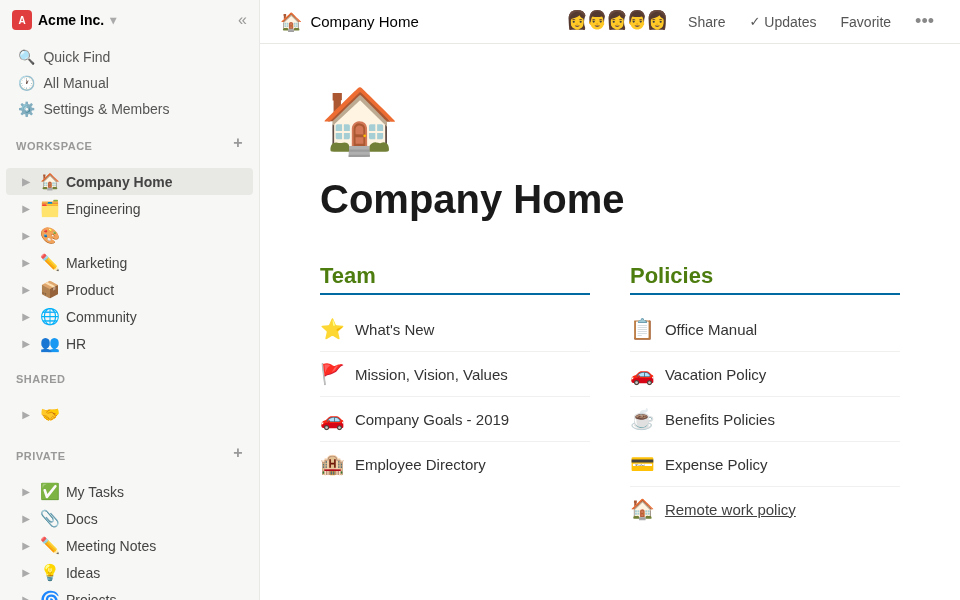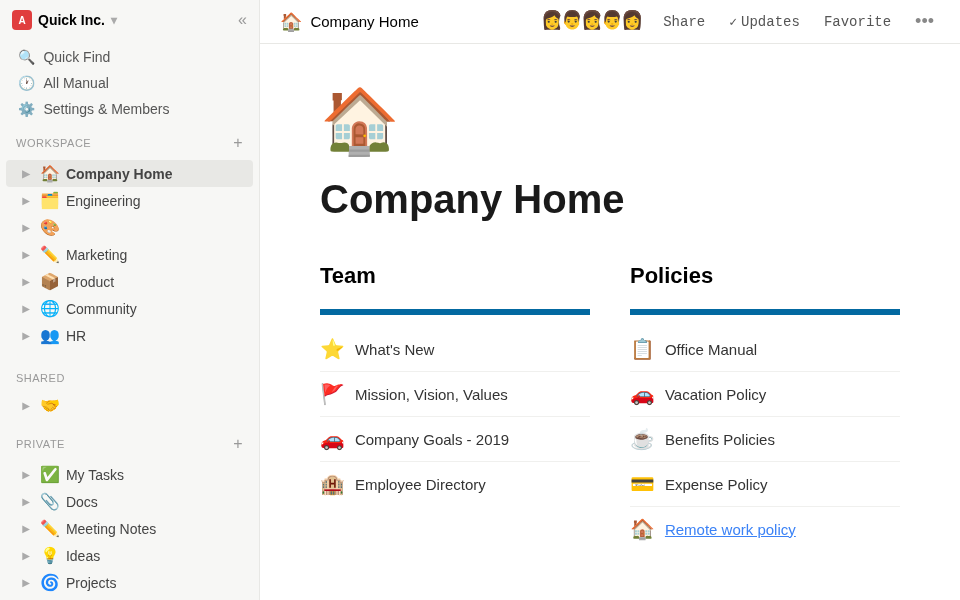--- a/index.html
+++ b/index.html
@@ -7,64 +7,64 @@
 
     
     .sidebar { width: 260px; min-width: 260px; background: #f7f7f5; border-right: 1px solid #e8e8e5; display: flex; flex-direction: column; height: 600px; overflow-y: auto; font-size: 14px; }
     .sidebar-header { display: flex; align-items: center; justify-content: space-between; padding: 10px 12px; }
     .workspace-title { display: flex; align-items: center; gap: 6px; font-weight: 600; font-size: 14px; }
     .workspace-icon { width: 20px; height: 20px; background: #e03e3e; border-radius: 4px; display: flex; align-items: center; justify-content: center; color: white; font-size: 10px; font-weight: bold; }
     .sidebar-collapse { color: #999; cursor: pointer; font-size: 16px; }
     .sidebar-nav { padding: 4px 0; }
     .sidebar-nav-item { display: flex; align-items: center; gap: 8px; padding: 5px 12px; color: #555; cursor: pointer; border-radius: 4px; margin: 0 6px; }
     .sidebar-nav-item .icon { font-size: 14px; color: #999; }
-    .section-header { display: flex; align-items: center; justify-content: space-between; padding: 8px 16px 8px; color: #999; font-size: 11px; font-weight: 400; letter-spacing: 0.5px; text-transform: uppercase; }
+    .section-header { display: flex; align-items: flex-end; justify-content: space-between; padding: 8px 16px 16px; color: #999; font-size: 11px; font-weight: 700; letter-spacing: 0.5px; text-transform: uppercase; }
     .section-add { cursor: pointer; font-size: 16px; color: #999; }
     .tree-item { display: flex; align-items: center; gap: 6px; padding: 4px 8px 4px 12px; cursor: pointer; border-radius: 4px; margin: 0 6px; color: #444; font-size: 14px; }
     .tree-item.active { background: #e8e8e5; font-weight: 600; }
     .tree-arrow { width: 16px; height: 16px; display: flex; align-items: center; justify-content: center; color: #aaa; font-size: 10px; flex-shrink: 0; }
     .tree-emoji { font-size: 16px; flex-shrink: 0; }
     .tree-label { flex: 1; }
 
     
     .main { flex: 1; display: flex; flex-direction: column; overflow: hidden; }
     .topbar { display: flex; align-items: center; justify-content: space-between; padding: 0 20px; height: 44px; border-bottom: 1px solid #e8e8e5; flex-shrink: 0; }
     .topbar-left { display: flex; align-items: center; gap: 8px; font-weight: 500; font-size: 15px; }
     .topbar-emoji { font-size: 18px; }
     .topbar-right { display: flex; align-items: center; gap: 12px; font-size: 14px; color: #555; }
     .avatars { display: flex; align-items: center; }
     .avatar { width: 26px; height: 26px; border-radius: 50%; border: 2px solid #fff; margin-left: -6px; font-size: 18px; line-height: 1; }
     .avatar:first-child { margin-left: 0; }
-    .topbar-btn { display: flex; align-items: flex-start; gap: 4px; cursor: pointer; color: #555; padding: 3px 6px; border-radius: 4px; font-family: Liberation Mono, monospace; }
+    .topbar-btn { display: flex; align-items: flex-start; gap: 4px; cursor: pointer; color: #555; padding: 3px 6px; border-radius: 4px; }
     .check-icon { color: #555; font-size: 13px; }
     .more-btn { cursor: pointer; font-size: 18px; color: #888; padding: 2px 6px; }
 
     
     .page-content { flex: 1; overflow-y: auto; padding: 40px 60px; }
     .page-icon { font-size: 64px; margin-bottom: 16px; }
     .page-title { font-size: 40px; font-weight: 700; color: #1a1a1a; margin-bottom: 40px; line-height: 1.2; }
 
     .sections-grid { display: grid; grid-template-columns: 1fr 1fr; gap: 40px; }
     .section-block { }
-    .section-title { font-size: 22px; font-weight: 700; color: #000000; margin-bottom: 12px; padding-bottom: 20px; border-bottom: 6px solid #0369a1; }
+    .section-title { font-size: 22px; font-weight: 700; color: #4d7c0f; margin-bottom: 12px; padding-bottom: 4px; border-bottom: 2px solid #0369a1; }
     .section-list { list-style: none; }
     .section-list-item { display: flex; align-items: center; gap: 10px; padding: 10px 0; font-size: 15px; color: #1a1a1a; border-bottom: 1px solid #f0f0ee; cursor: pointer; }
     .section-list-item:last-child { border-bottom: none; }
     .item-emoji { font-size: 20px; flex-shrink: 0; }
     .item-label { color: #333; text-align: center; }
-    .item-label.underline { text-decoration: underline; color: #3b82f6; }
+    .item-label.underline { text-decoration: underline; color: #404040; }
   </style>
 </head>
 <body>
 
 <div class="sidebar">
   <div class="sidebar-header">
     <div class="workspace-title">
       <div class="workspace-icon">A</div>
-      <span>Quick Inc.</span>
+      <span>Acme Inc.</span>
       <span style="font-size:12px;color:#aaa;">▾</span>
     </div>
     <span class="sidebar-collapse">«</span>
   </div>
 
   <div class="sidebar-nav">
     <div class="sidebar-nav-item">
       <span class="icon">🔍</span>
       <span>Quick Find</span>
     </div>
@@ -113,21 +113,21 @@
     <span class="tree-emoji">🌐</span>
     <span class="tree-label">Community</span>
   </div>
       <div class="tree-item">
     <span class="tree-arrow">▶</span>
     <span class="tree-emoji">👥</span>
     <span class="tree-label">HR</span>
   </div>
     </div>
 
-  <div class="section-header" style="margin-top:15px;">
+  <div class="section-header" style="margin-top:8px;">
     <span>SHARED</span>
   </div>
   <div id="shared-tree">
       <div class="tree-item">
     <span class="tree-arrow">▶</span>
     <span class="tree-emoji">🤝</span>
   </div>
     </div>
 
   <div class="section-header" style="margin-top:8px;">

